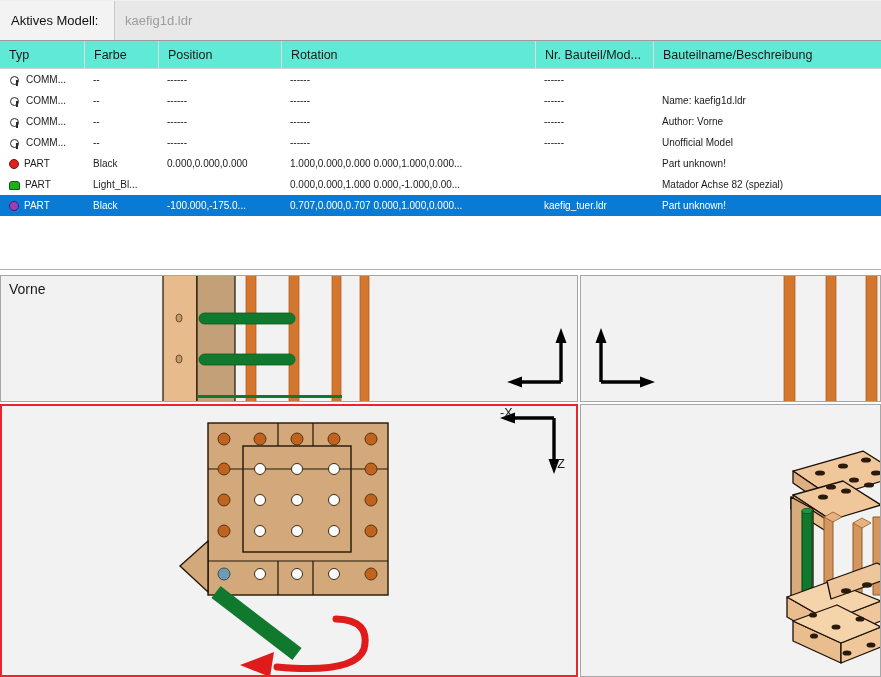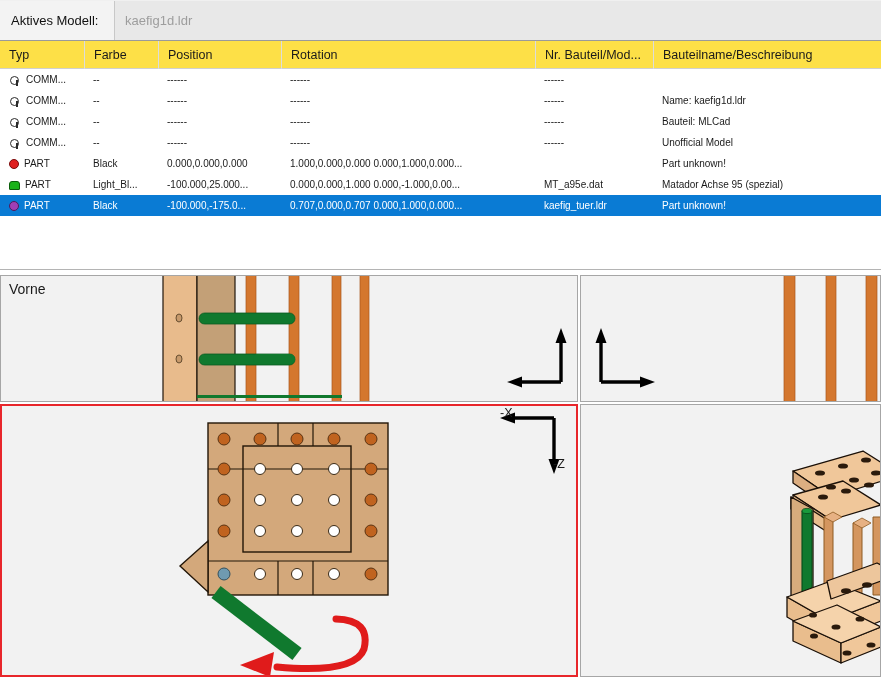--- a/index.html
+++ b/index.html
@@ -35,21 +35,21 @@
   }
 
   
   .tree {
     position: absolute; left: 0; top: 41px; width: 881px; height: 229px;
     background: #ffffff;
     border-bottom: 1px solid #b4b4b4;
   }
   .tree-head {
     position: relative; height: 28px; width: 881px;
-    background: #fde047;
+    background: #5eead4;
     border-bottom: 1px solid #d0d0d0;
   }
   .th {
     position: absolute; top: 0; height: 28px;
     display: flex; align-items: center;
     font-size: 12.5px; color: #1a1a1a;
     padding-left: 9px;
     border-left: 1px solid #dcdcdc;
     white-space: nowrap; overflow: hidden;
   }
@@ -148,21 +148,21 @@
         </div>
         <div class="row">
           <div class="cell typ" style="left: 0px; width: 84px;">
             <span class="gl gl-comment"></span>
             <span>COMM...</span>
           </div>
           <div class="cell" style="left: 84px; width: 74px;">--</div>
           <div class="cell" style="left: 158px; width: 123px;">------</div>
           <div class="cell" style="left: 281px; width: 254px;">------</div>
           <div class="cell" style="left: 535px; width: 118px;">------</div>
-          <div class="cell" style="left: 653px; width: 228px;">Bauteil: MLCad</div>
+          <div class="cell" style="left: 653px; width: 228px;">Author: Vorne</div>
         </div>
         <div class="row">
           <div class="cell typ" style="left: 0px; width: 84px;">
             <span class="gl gl-comment"></span>
             <span>COMM...</span>
           </div>
           <div class="cell" style="left: 84px; width: 74px;">--</div>
           <div class="cell" style="left: 158px; width: 123px;">------</div>
           <div class="cell" style="left: 281px; width: 254px;">------</div>
           <div class="cell" style="left: 535px; width: 118px;">------</div>
@@ -178,24 +178,22 @@
           <div class="cell" style="left: 281px; width: 254px;">1.000,0.000,0.000 0.000,1.000,0.000...</div>
           <div class="cell" style="left: 535px; width: 118px; margin-top: 36px;">kaefig_basis.ldr</div>
           <div class="cell" style="left: 653px; width: 228px;">Part unknown!</div>
         </div>
         <div class="row">
           <div class="cell typ" style="left: 0px; width: 84px;">
             <span class="gl gl-part-green"></span>
             <span>PART</span>
           </div>
           <div class="cell" style="left: 84px; width: 74px;">Light_Bl...</div>
-          <div class="cell" style="left: 158px; width: 123px;">-100.000,25.000...</div>
           <div class="cell" style="left: 281px; width: 254px;">0.000,0.000,1.000 0.000,-1.000,0.00...</div>
-          <div class="cell" style="left: 535px; width: 118px;">MT_a95e.dat</div>
-          <div class="cell" style="left: 653px; width: 228px;">Matador Achse 95 (spezial)</div>
+          <div class="cell" style="left: 653px; width: 228px;">Matador Achse 82 (spezial)</div>
         </div>
         <div class="row sel">
           <div class="cell typ" style="left: 0px; width: 84px;">
             <span class="gl gl-part-purple"></span>
             <span>PART</span>
           </div>
           <div class="cell" style="left: 84px; width: 74px;">Black</div>
           <div class="cell" style="left: 158px; width: 123px;">-100.000,-175.0...</div>
           <div class="cell" style="left: 281px; width: 254px;">0.707,0.000,0.707 0.000,1.000,0.000...</div>
           <div class="cell" style="left: 535px; width: 118px;">kaefig_tuer.ldr</div>

